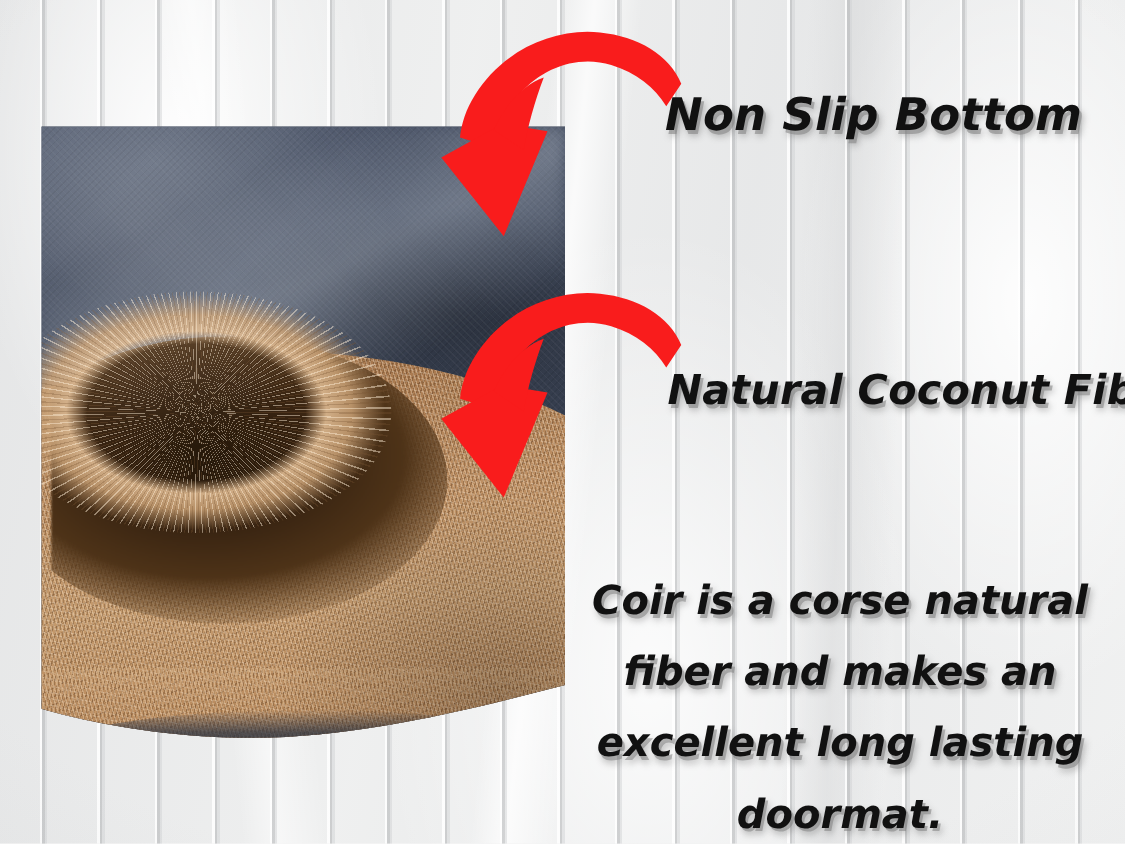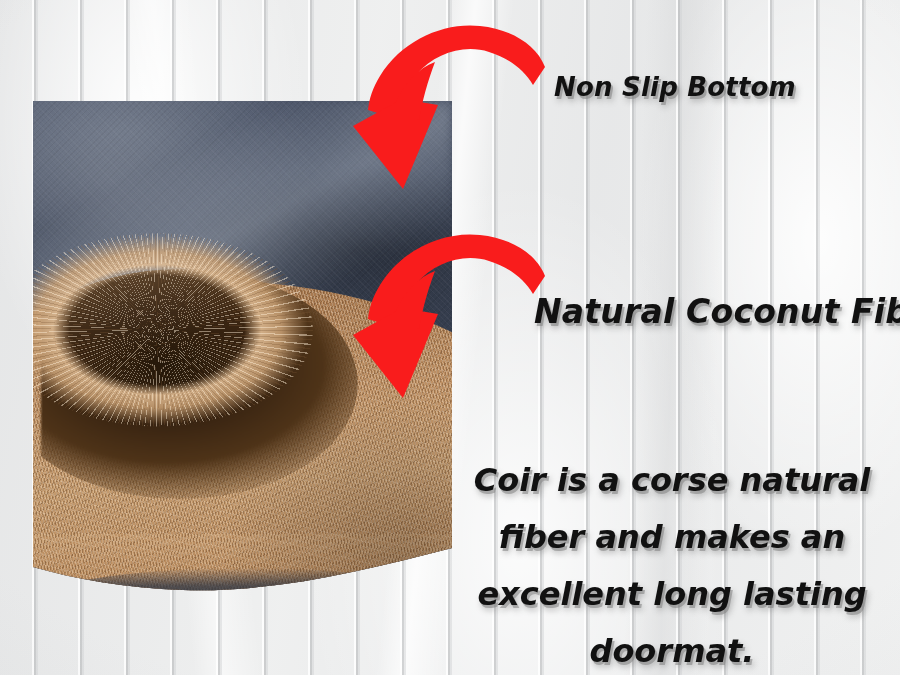--- a/index.html
+++ b/index.html
@@ -195,23 +195,23 @@
     font-family: "DejaVu Sans", sans-serif;
     font-style: italic;
     font-weight: bold;
     letter-spacing: .2px;
     white-space: nowrap;
     text-shadow:
       2px 3px 0 rgba(130,130,130,.55),
       3px 5px 6px rgba(90,90,90,.40);
   }
   .label-1 {
-    left: 554px;
+    left: 532px;
     top: 72px;
-    font-size: 26px;
+    font-size: 36px;
   }
   .label-2 {
     left: 534px;
     top: 292px;
     font-size: 33px;
   }
   .blurb {
     position: absolute;
     left: 452px;
     top: 452px;

